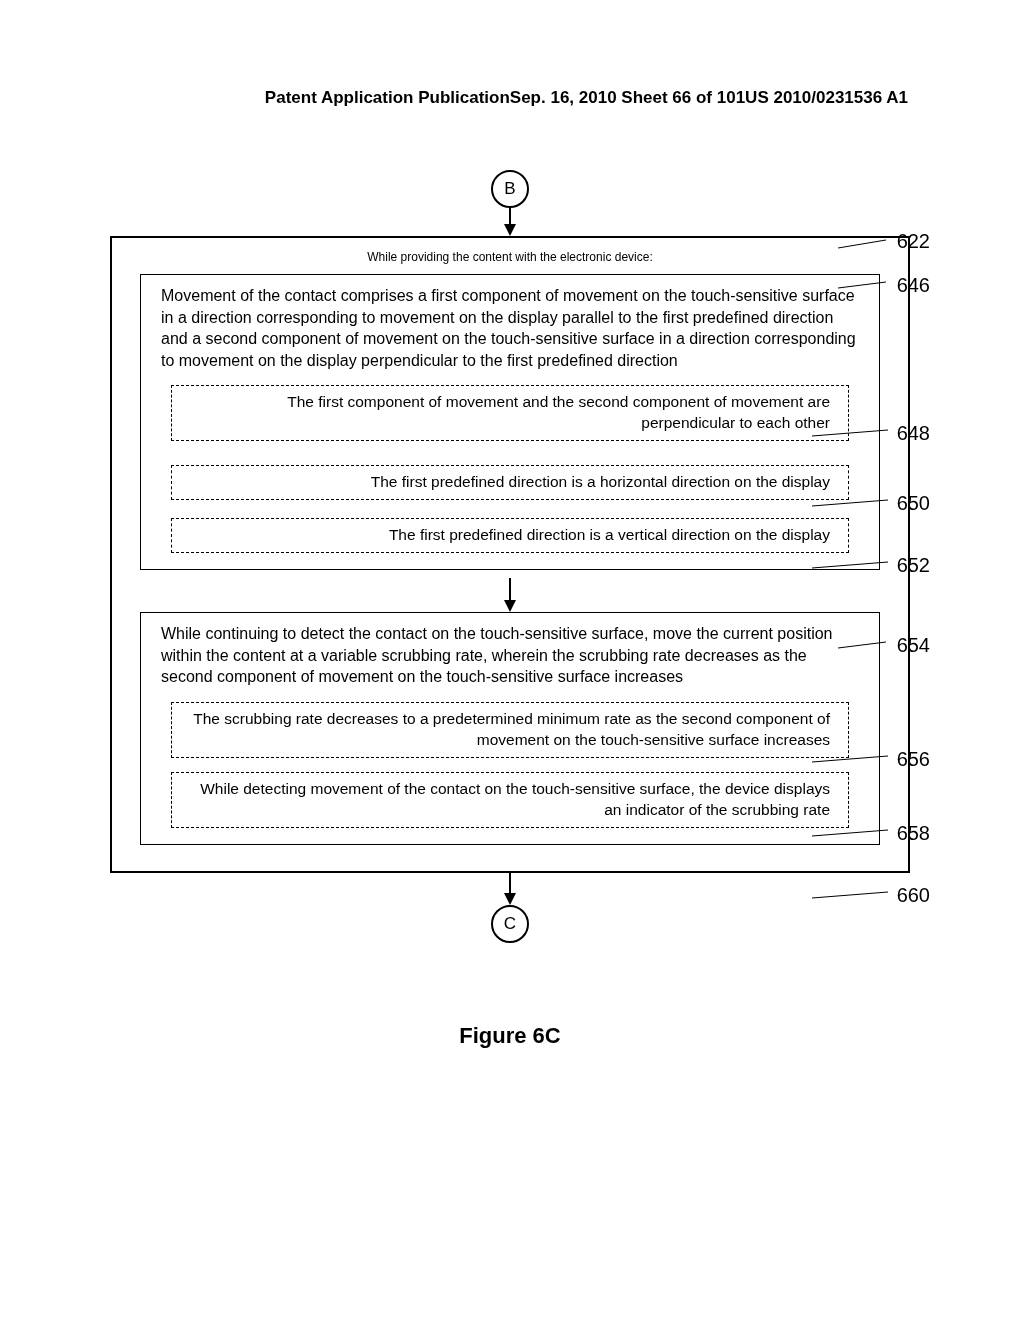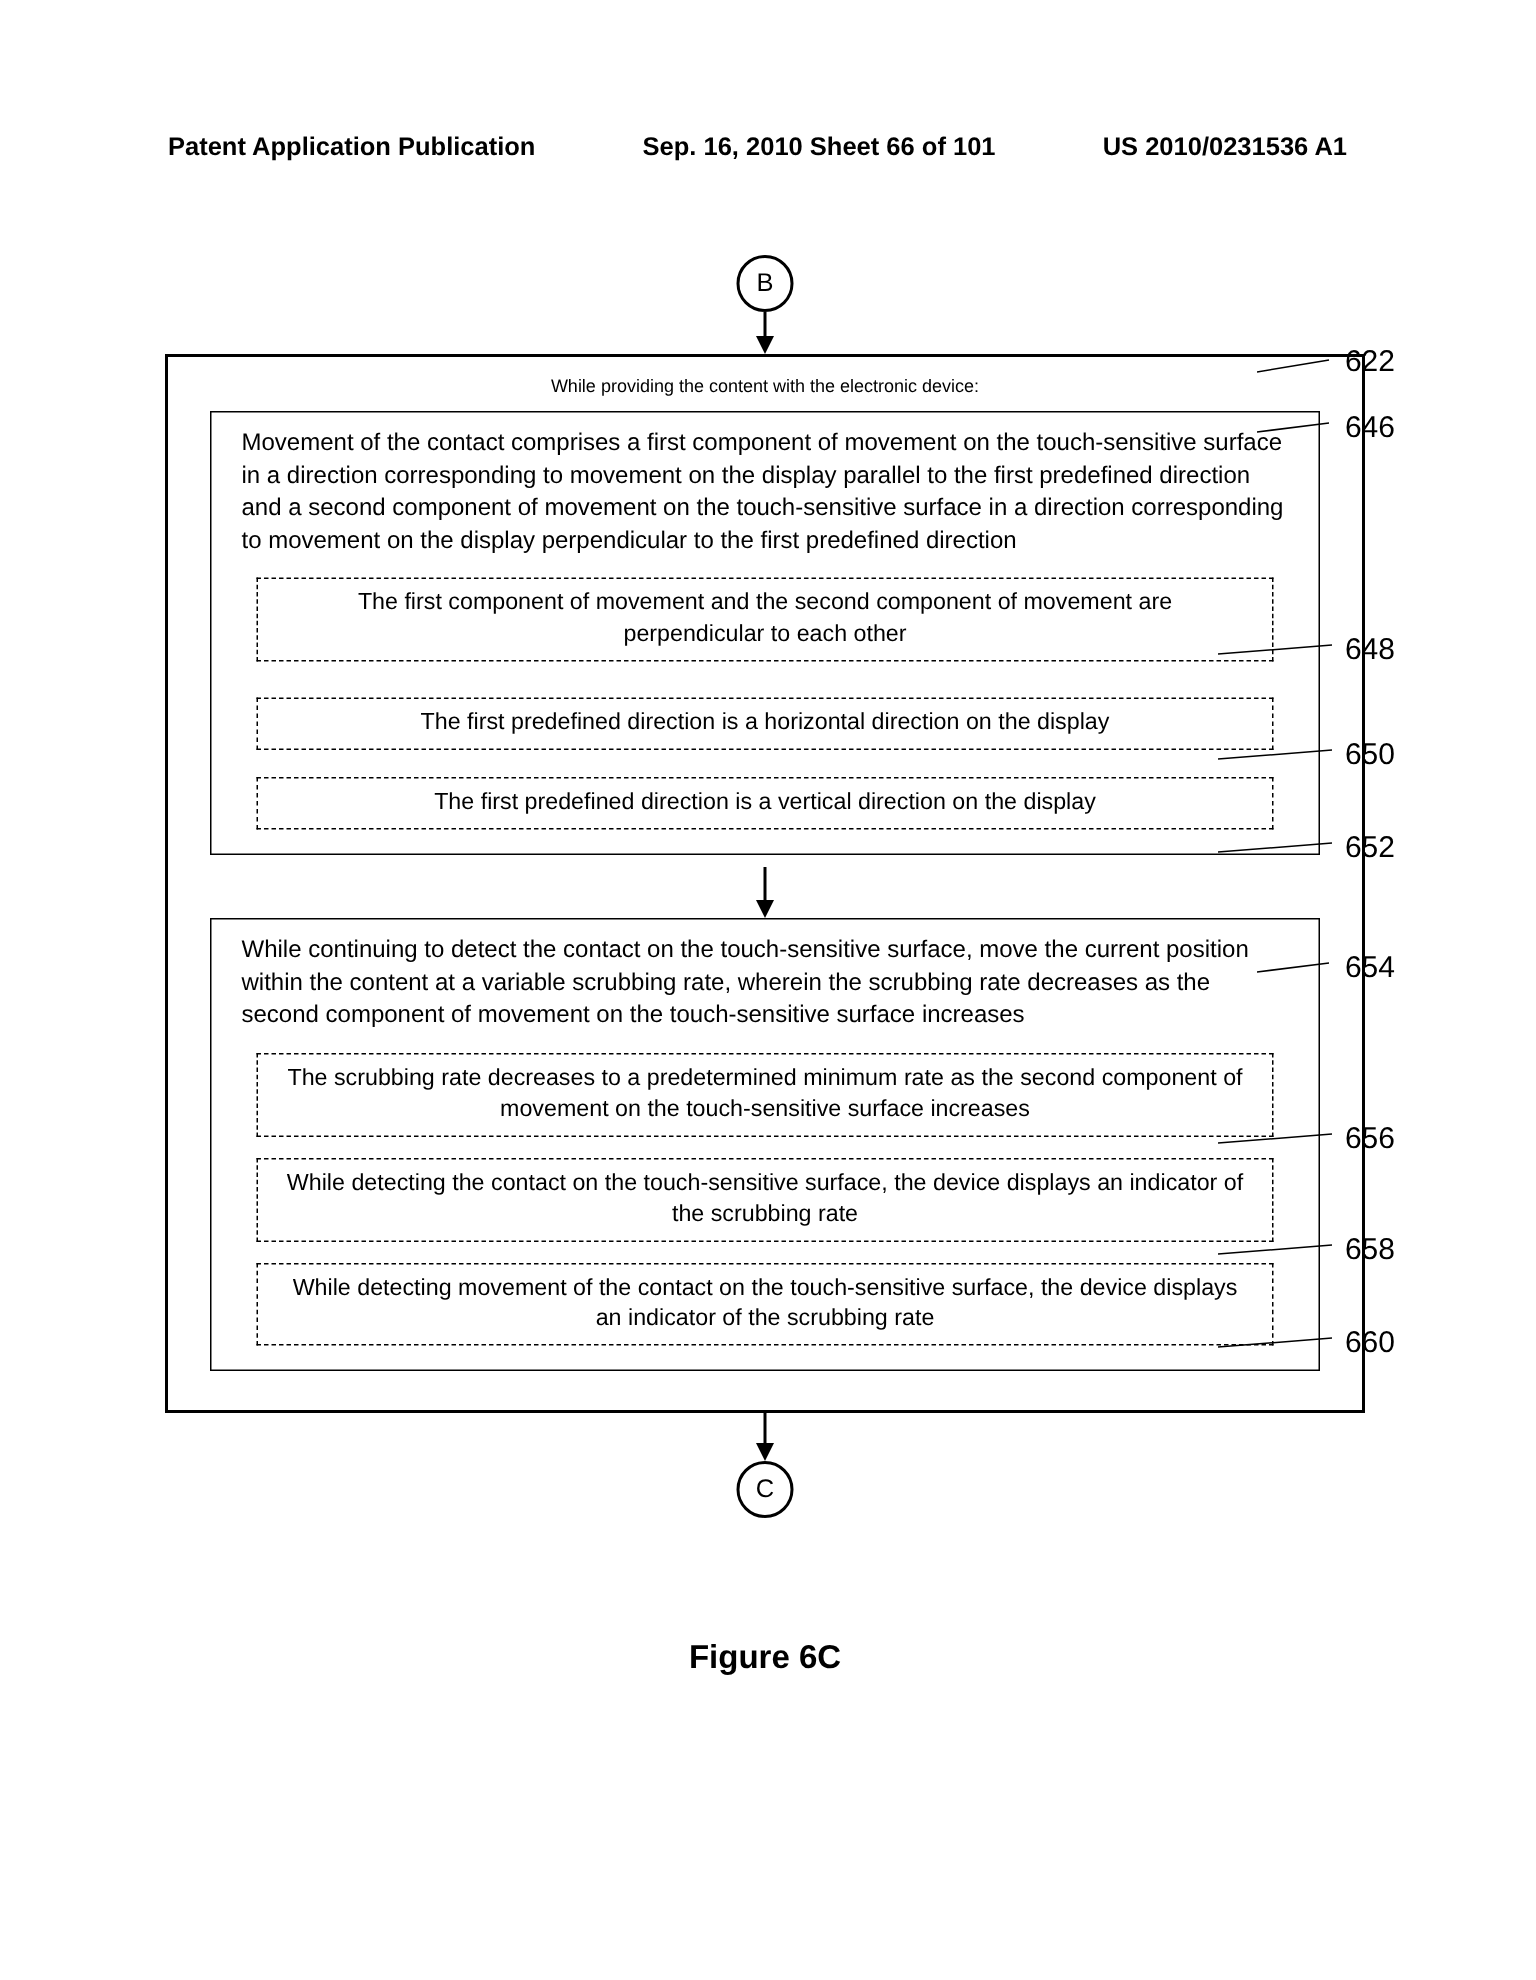--- a/index.html
+++ b/index.html
@@ -8,23 +8,23 @@
       background: #fff;
       width: 1024px;
       height: 1320px;
       position: relative;
       color: #000;
     }
     .page-header {
       position: absolute;
       top: 88px;
       left: 0;
-      right: 16px;
+      right: 6px;
       display: flex;
-      justify-content: space-between;
+      justify-content: flex-end;
       padding: 0 110px 0 112px;
       font-weight: bold;
       font-size: 17px;
     }
     .figure-area {
       position: absolute;
       top: 170px;
       left: 110px;
       width: 800px;
     }
@@ -63,21 +63,21 @@
     }
     .solid-box-text {
       font-size: 16px;
       line-height: 1.35;
       margin-bottom: 8px;
     }
     .dashed-box {
       border: 1.5px dashed #000;
       padding: 6px 18px;
       margin: 14px 10px 0 10px;
-      text-align: center;
+      text-align: right;
       font-size: 15.5px;
       line-height: 1.35;
       position: relative;
     }
     .leader {
       position: absolute;
       font-size: 20px;
     }
     .figure-caption {
       text-align: center;
@@ -132,23 +132,20 @@
         </svg>
       </div>
 
       <div class="solid-box">
         <div class="solid-box-text">While continuing to detect the contact on the touch-sensitive surface, move the current position within the content at a variable scrubbing rate, wherein the scrubbing rate decreases as the second component of movement on the touch-sensitive surface increases</div>
 
         <div class="dashed-box">
           <span>The scrubbing rate decreases to a predetermined minimum rate as the second component of movement on the touch-sensitive surface increases</span>
         </div>
         <div class="dashed-box">
-          <span>While detecting the contact on the touch-sensitive surface, the device displays an indicator of the scrubbing rate</span>
-        </div>
-        <div class="dashed-box">
           <span>While detecting movement of the contact on the touch-sensitive surface, the device displays an indicator of the scrubbing rate</span>
         </div>
       </div>
     </div>
 
     <div class="leader" style="top:-6px; right:-20px;">
       <svg width="62" height="20" style="position:absolute; right:30px; top:8px;">
           <line x1="0" y1="10" x2="48" y2="2" stroke="#000" stroke-width="1"></line>
         </svg>
       <span style="position:relative;">622</span>

